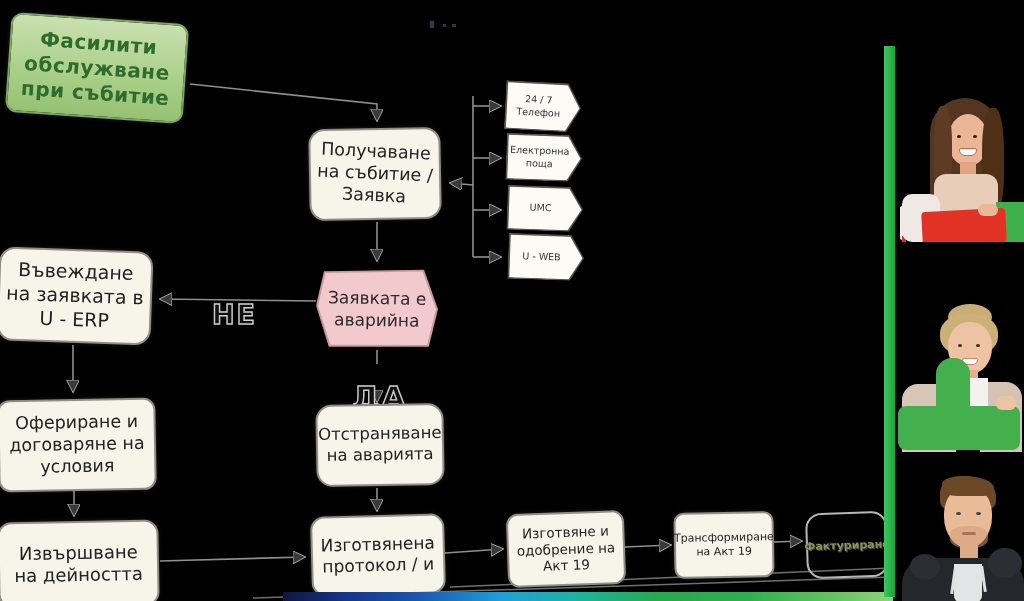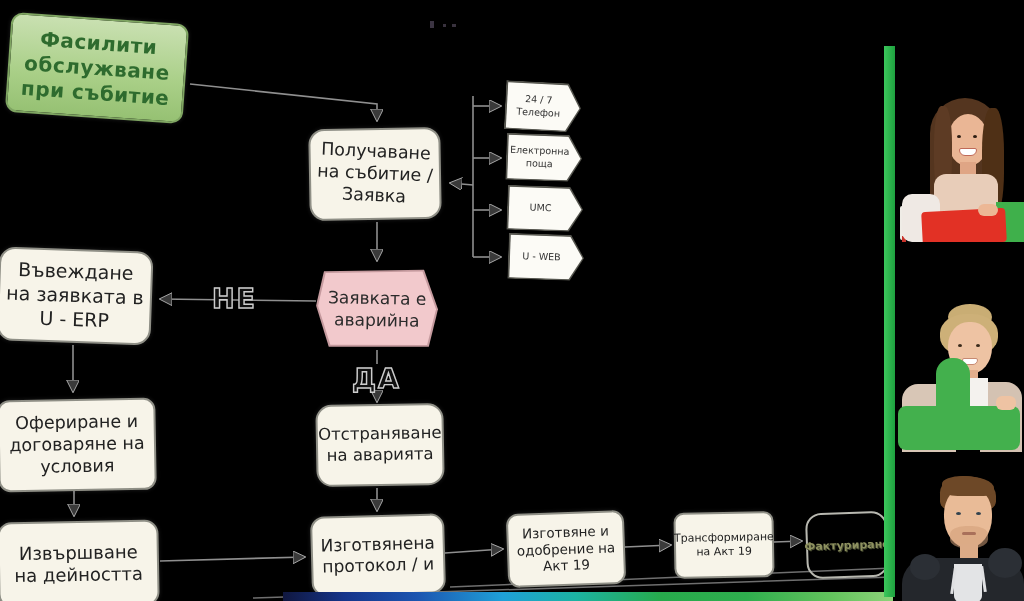--- a/index.html
+++ b/index.html
@@ -36,20 +36,21 @@
   .chan .co{position:absolute;inset:0;background:#55554e;}
   .chan .ci{
     position:absolute;inset:1.5px;background:#fcfbf6;display:flex;
     align-items:center;justify-content:center;text-align:center;
     font-size:9.5px;color:#333;line-height:1.35;padding:0 13px 0 4px;
   }
   .yesno{
     position:absolute;font-weight:bold;color:#101010;
     -webkit-text-stroke:1.4px #cdcdcd;text-shadow:0 0 1px #9a9a9a;
     letter-spacing:2px;
+    margin-top:16px;
   }
   .invoice-node{
     position:absolute;border:2px solid #b8b8b0;border-radius:16px;
     background:transparent;display:flex;align-items:center;justify-content:center;
     color:#8e9160;font-size:11px;font-weight:600;text-shadow:1px 1px 0 #44482e;
   }
   .shape{position:absolute;}
   .photo{position:absolute;overflow:hidden;}
 </style>
 </head>
@@ -115,21 +116,21 @@
     <div class="co"></div>
     <div class="ci">U - WEB</div>
   </div>
 
   <div class="abs" style="left:316px;top:268px;width:122px;height:82px;transform:rotate(1deg);">
     <div class="hex-outer" style="inset:0;"></div>
     <div class="hex-inner" style="font-size:17px;">Заявката е аварийна</div>
   </div>
 
   <div class="yesno" style="left:212px;top:283px;font-size:27px;">НЕ</div>
-  <div class="yesno" style="left:352px;top:363px;font-size:27px;">ДА</div>
+  <div class="yesno" style="left:352px;top:363px;font-size:31px;">ДА</div>
 
   <div class="node" style="left:-2px;top:249px;width:154px;height:94px;border-radius:16px;
               transform:rotate(2deg);font-size:19px;">
     <span>Въвеждане на заявката в U - ERP</span>
   </div>
 
   <div class="node" style="left:-2px;top:399px;width:158px;height:92px;border-radius:12px;
               transform:rotate(-1deg);font-size:17.5px;">
     <span>Офериране и договаряне на условия</span>
   </div>

